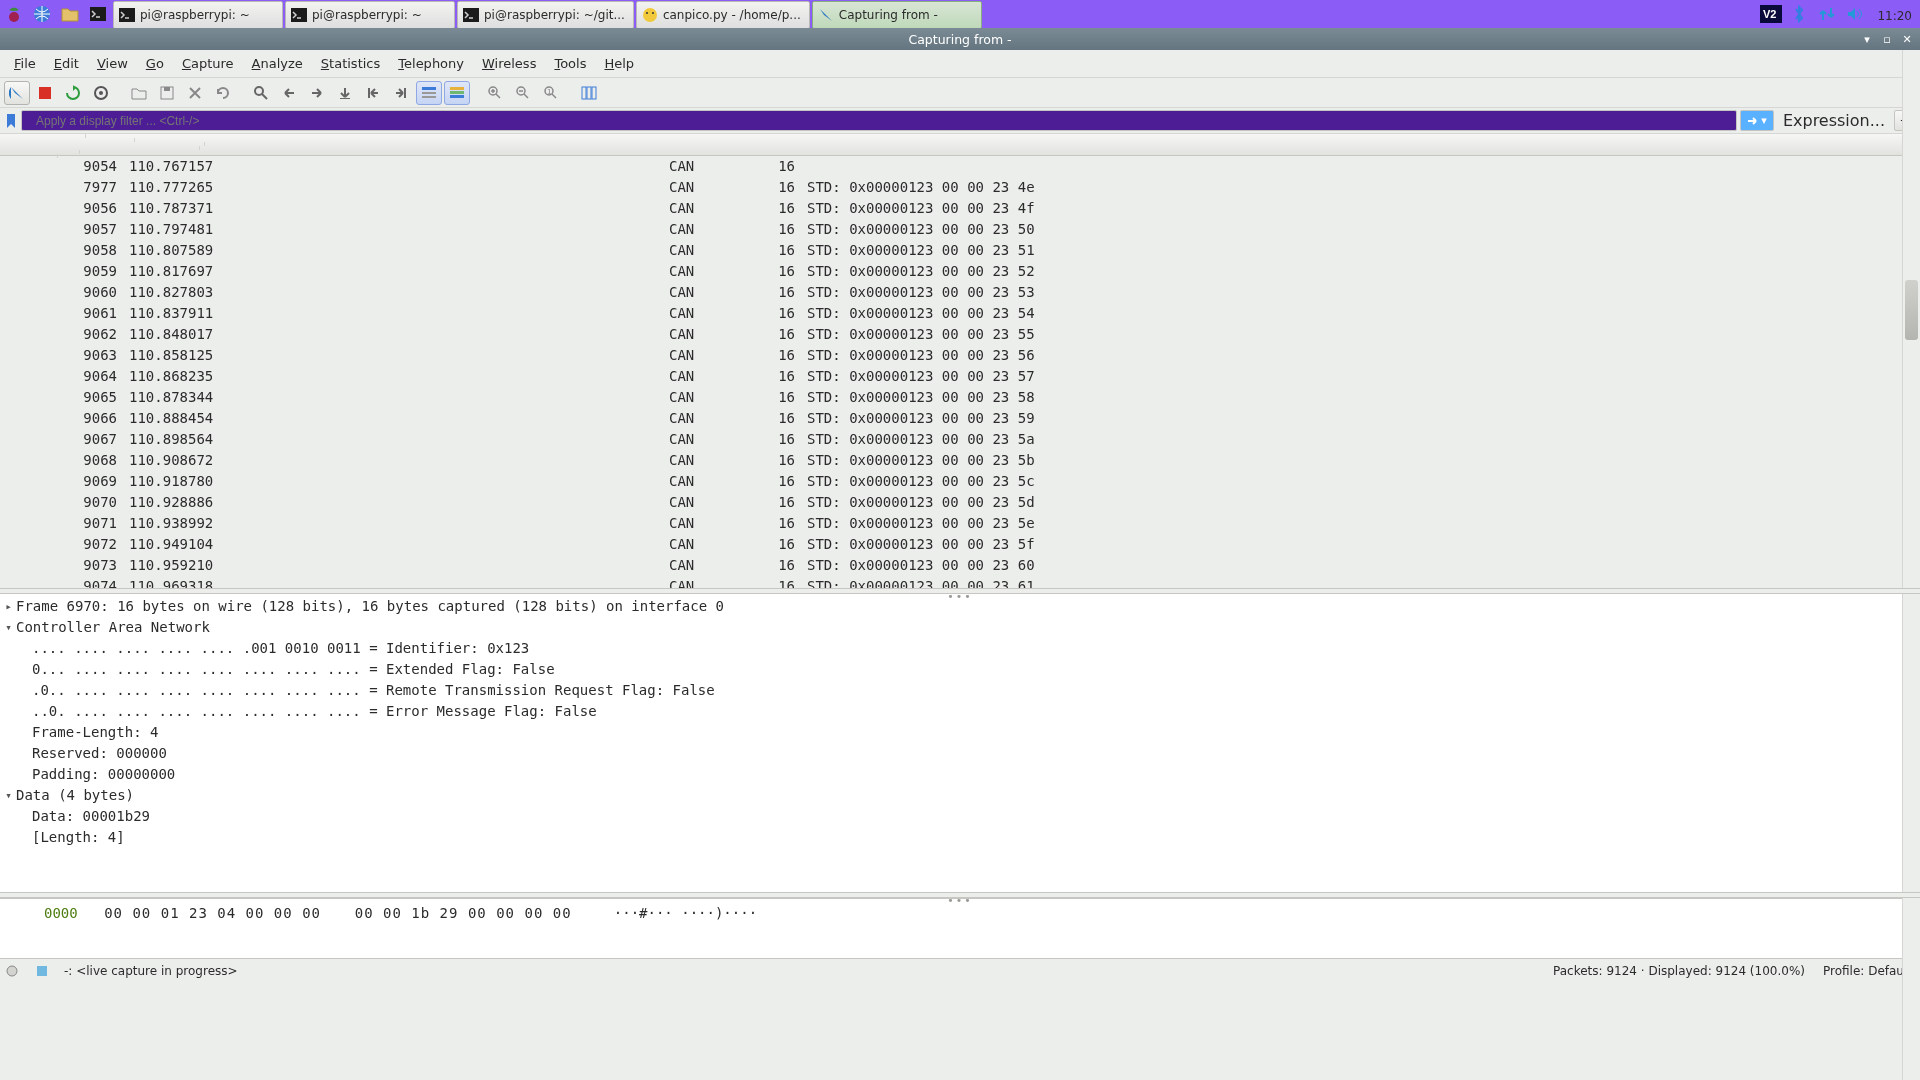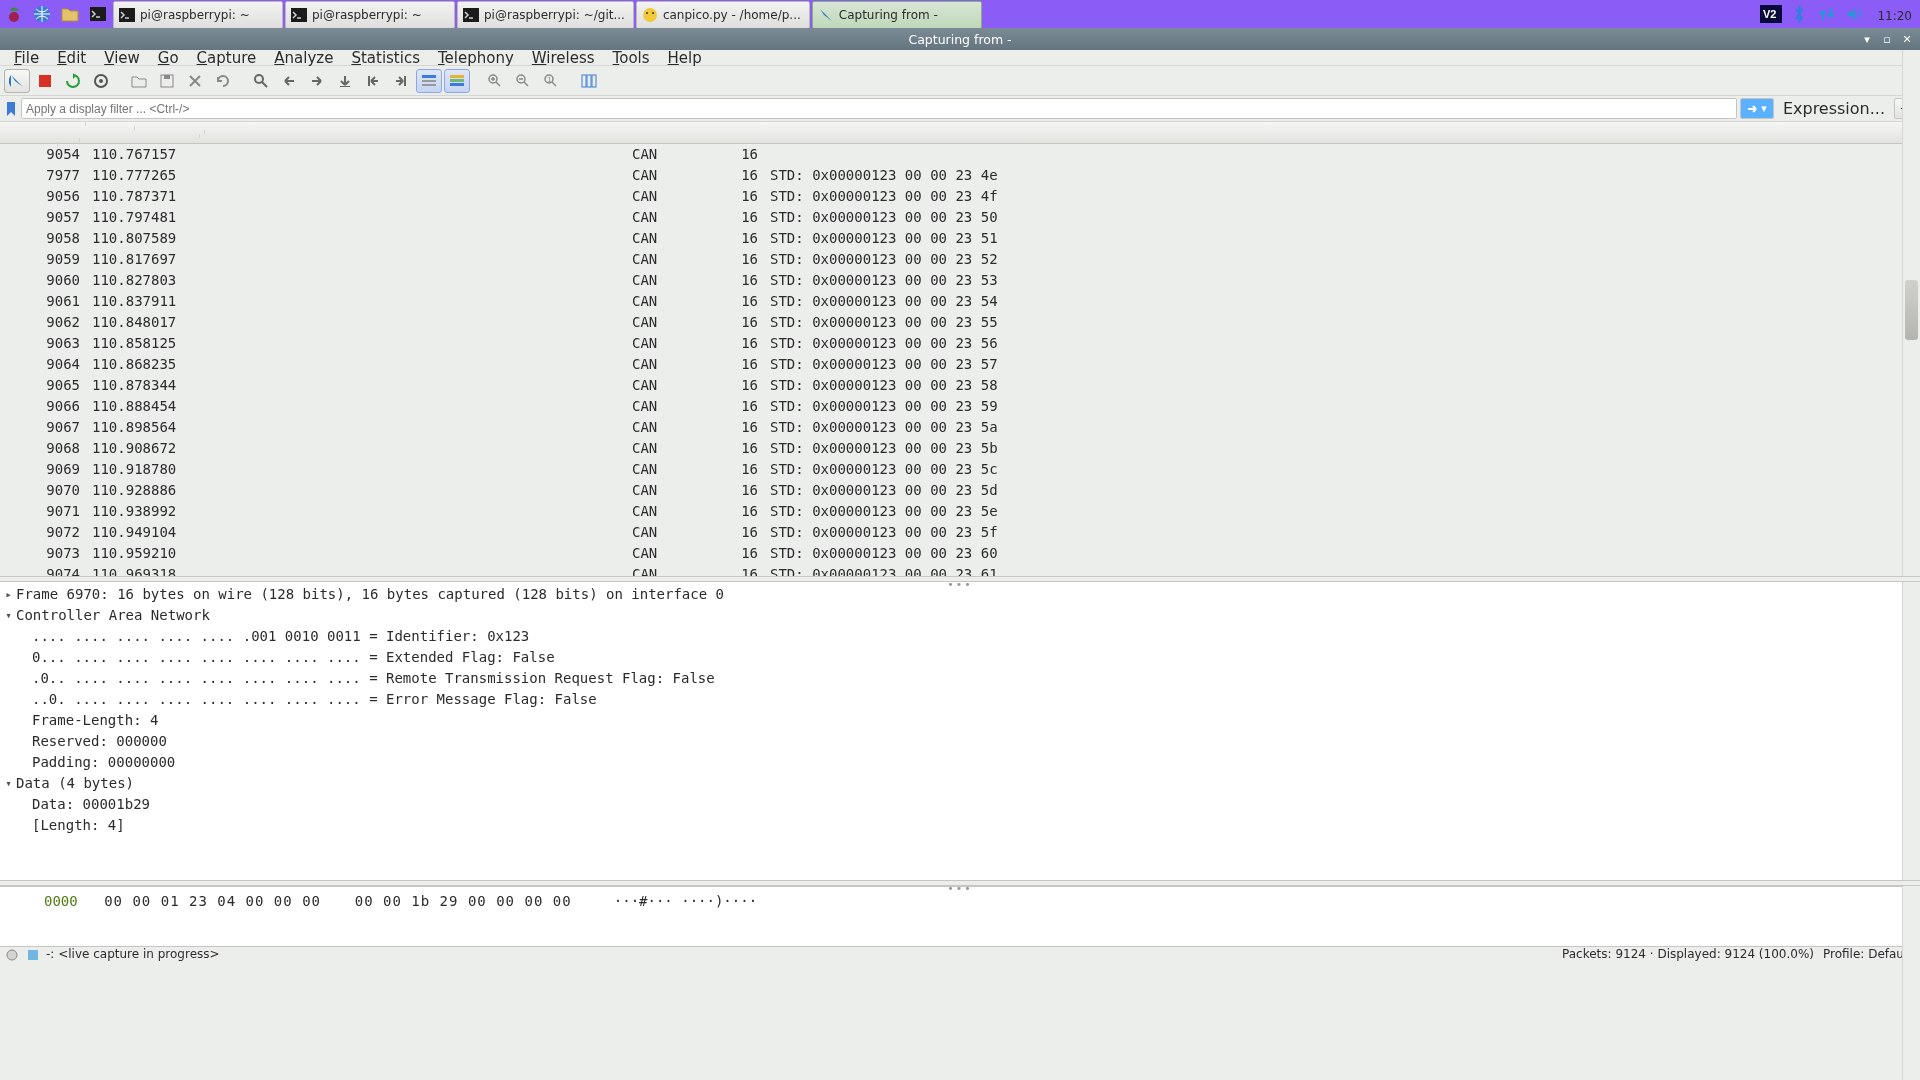--- a/index.html
+++ b/index.html
@@ -34,22 +34,22 @@
     display: flex; flex-direction: column; border-top: 0;
   }
   .titlebar {
     height: 22px; background: linear-gradient(#7b8b95,#64757f);
     color: #fff; display: flex; align-items: center; justify-content: center; position: relative;
     font-size: 12.5px;
   }
   .titlebar .winbtns { position: absolute; right: 4px; top: 0; height: 22px; display: flex; align-items: center; gap: 2px; }
   .titlebar .winbtn { width: 18px; height: 16px; display: flex; align-items: center; justify-content: center; font-size: 11px; color:#fff; }
   .menubar {
-    height: 16px; background: #eceeec; display: flex; align-items: center; gap: 2px; padding: 0 6px;
-    font-size: 15px; border-bottom: 1px solid #d6d6d4;
+    height: 28px; background: #eceeec; display: flex; align-items: center; gap: 2px; padding: 0 6px;
+    font-size: 13px; border-bottom: 1px solid #d6d6d4;
   }
   .menuitem { padding: 2px 8px; border-radius: 2px; }
   .menuitem:first-letter { text-decoration: underline; }
   .toolbar {
     height: 30px; background: #eceeec; display: flex; align-items: center; gap: 2px; padding: 0 4px;
     border-bottom: 1px solid #d6d6d4;
   }
   .tbtn {
     width: 26px; height: 24px; display: flex; align-items: center; justify-content: center;
     border: 1px solid transparent; border-radius: 3px;
@@ -57,42 +57,42 @@
   .tbtn:hover, .tbtn.pressed { border-color:#b3b3b0; background: linear-gradient(#f8f8f6,#e2e2df); }
   .tbtn.red svg rect, .tbtn.red svg circle { fill: #d93025; }
   .tbtn.tog.pressed { background: linear-gradient(#dfe6f8,#c6d4f4); border-color:#8fa8e4; }
   .tsep { width: 8px; height: 24px; }
   .filterbar {
     height: 26px; background: #eceeec; display: flex; align-items: center; padding: 0 4px;
     border-bottom: 1px solid #d6d6d4; gap: 3px;
   }
   .filterbar .bmk { width:14px; height:22px; display:flex; align-items:center; justify-content:center; }
   .filterbar input {
-    flex: 1; height: 21px; border: 1px solid #c5c5c2; border-radius: 2px; padding: 0 4px;
-    font-size: 12px; color:#888; background:#ffffff;
+    flex: 1; height: 21px; border: 1px solid #c5c5c2; border-radius: 2px; padding: 0 14px;
+    font-size: 12px; color:#888; background:#4c1d95;
   }
   .filterbar .expr { padding: 0 6px; font-size:16px; white-space:nowrap; }
   .small-btn { width:22px; height:21px; display:flex; align-items:center; justify-content:center; border:1px solid #c5c5c2; border-radius:2px; background:linear-gradient(#f8f8f6,#e2e2df); }
   .small-combo { width:34px; height:21px; display:flex; align-items:center; justify-content:center; border:1px solid #c5c5c2; border-radius:2px; background:#5ab1ff; color:#fff; gap:2px; font-size:11px;}
 
   
   .headers, .pkt-row { display:flex; font-family: "DejaVu Sans Mono", monospace; font-size:14px; }
   .headers { height:22px; background:linear-gradient(#f6f6f4,#e2e2df); border-bottom:1px solid #c5c5c2; font-family:"DejaVu Sans",Arial,sans-serif; font-size:12.5px;flex-direction:column;}
   .col { padding:2px 6px; border-right:1px solid #d3d3d0; overflow:hidden; white-space:nowrap; }
   .c-no   { width:86px; text-align:right; padding-left:28px;}
   .c-time { width:135px; }
   .c-src  { width:205px; }
   .c-dst  { width:200px; }
   .c-prot { width:80px; }
   .c-len  { width:58px; text-align:right;}
   .c-info { flex:1; border-right:none;}
   .headers .col { text-align:left; padding-left:6px; }
   .pkt-list-wrap { flex:0 0 454px; overflow:hidden; display:flex; flex-direction: column; }
   .pkt-body { overflow:hidden; flex:1; position:relative;}
-  .pkt-row { height:21px; }
+  .pkt-row { height:21px;margin-left:37px; }
   .pkt-row .col { border-right:none; }
   .scrollbar { position:absolute; right:0; top:22px; width:18px; bottom:0; background:#eceeec; border-left:1px solid #d6d6d4;}
   .scroll-thumb{ position:absolute; left:2px; right:2px; top:230px; height:60px; background:linear-gradient(#d0d0cd,#b4b4b0); border-radius:3px;}
 
   
   .hsplit { height:6px; background:#eceeec; border-top:1px solid #c6c6c3; border-bottom:1px solid #c6c6c3; position:relative;}
   .hsplit .grip{position:absolute; left:50%; top:1px; transform:translateX(-50%); color:#9a9a96; font-size:11px; letter-spacing:2px;}
 
   
   .detail { flex:0 0 298px; overflow:auto; background:#fff; font-family:"DejaVu Sans Mono",monospace; font-size:14px; line-height:21px; padding:2px 0 2px 2px;}
@@ -100,21 +100,21 @@
   .detail .toggle { width:13px; display:inline-flex; justify-content:center; margin-right:1px; color:#555; font-size:11px; line-height:21px;}
   .detail .lbl { white-space:pre; }
   .detail .indent1 { padding-left:30px; }
 
   
   .hex { flex:0 0 60px; background:#fff; border-top:1px solid #c6c6c3; font-family:"DejaVu Sans Mono",monospace; font-size:14px; padding:4px 8px; line-height:20px; }
   .hex .offset { color:#4d7c0f; margin-right:18px;margin-left:36px;}
   .hex .bytes { letter-spacing:1px; }
 
   
-  .status { height:24px; display:flex; align-items:flex-start; background:#eceeec; border-top:1px solid #c6c6c3; font-size:12px; padding:0 4px; gap:5px;}
+  .status { height:24px; display:flex; align-items:center; background:#eceeec; border-top:1px solid #c6c6c3; font-size:12px; padding:0 4px; gap:14px;}
   .status .left { display:flex; align-items:center; gap:6px; flex:1;}
   .status .profile { margin-left:auto; padding:0 4px;}
   .stat-ic { width:16px; height:16px; display:flex; align-items:center; justify-content:center;}
 
 </style>
 </head>
 <body>
 
 <div class="taskbar">
   <div class="launcher">

